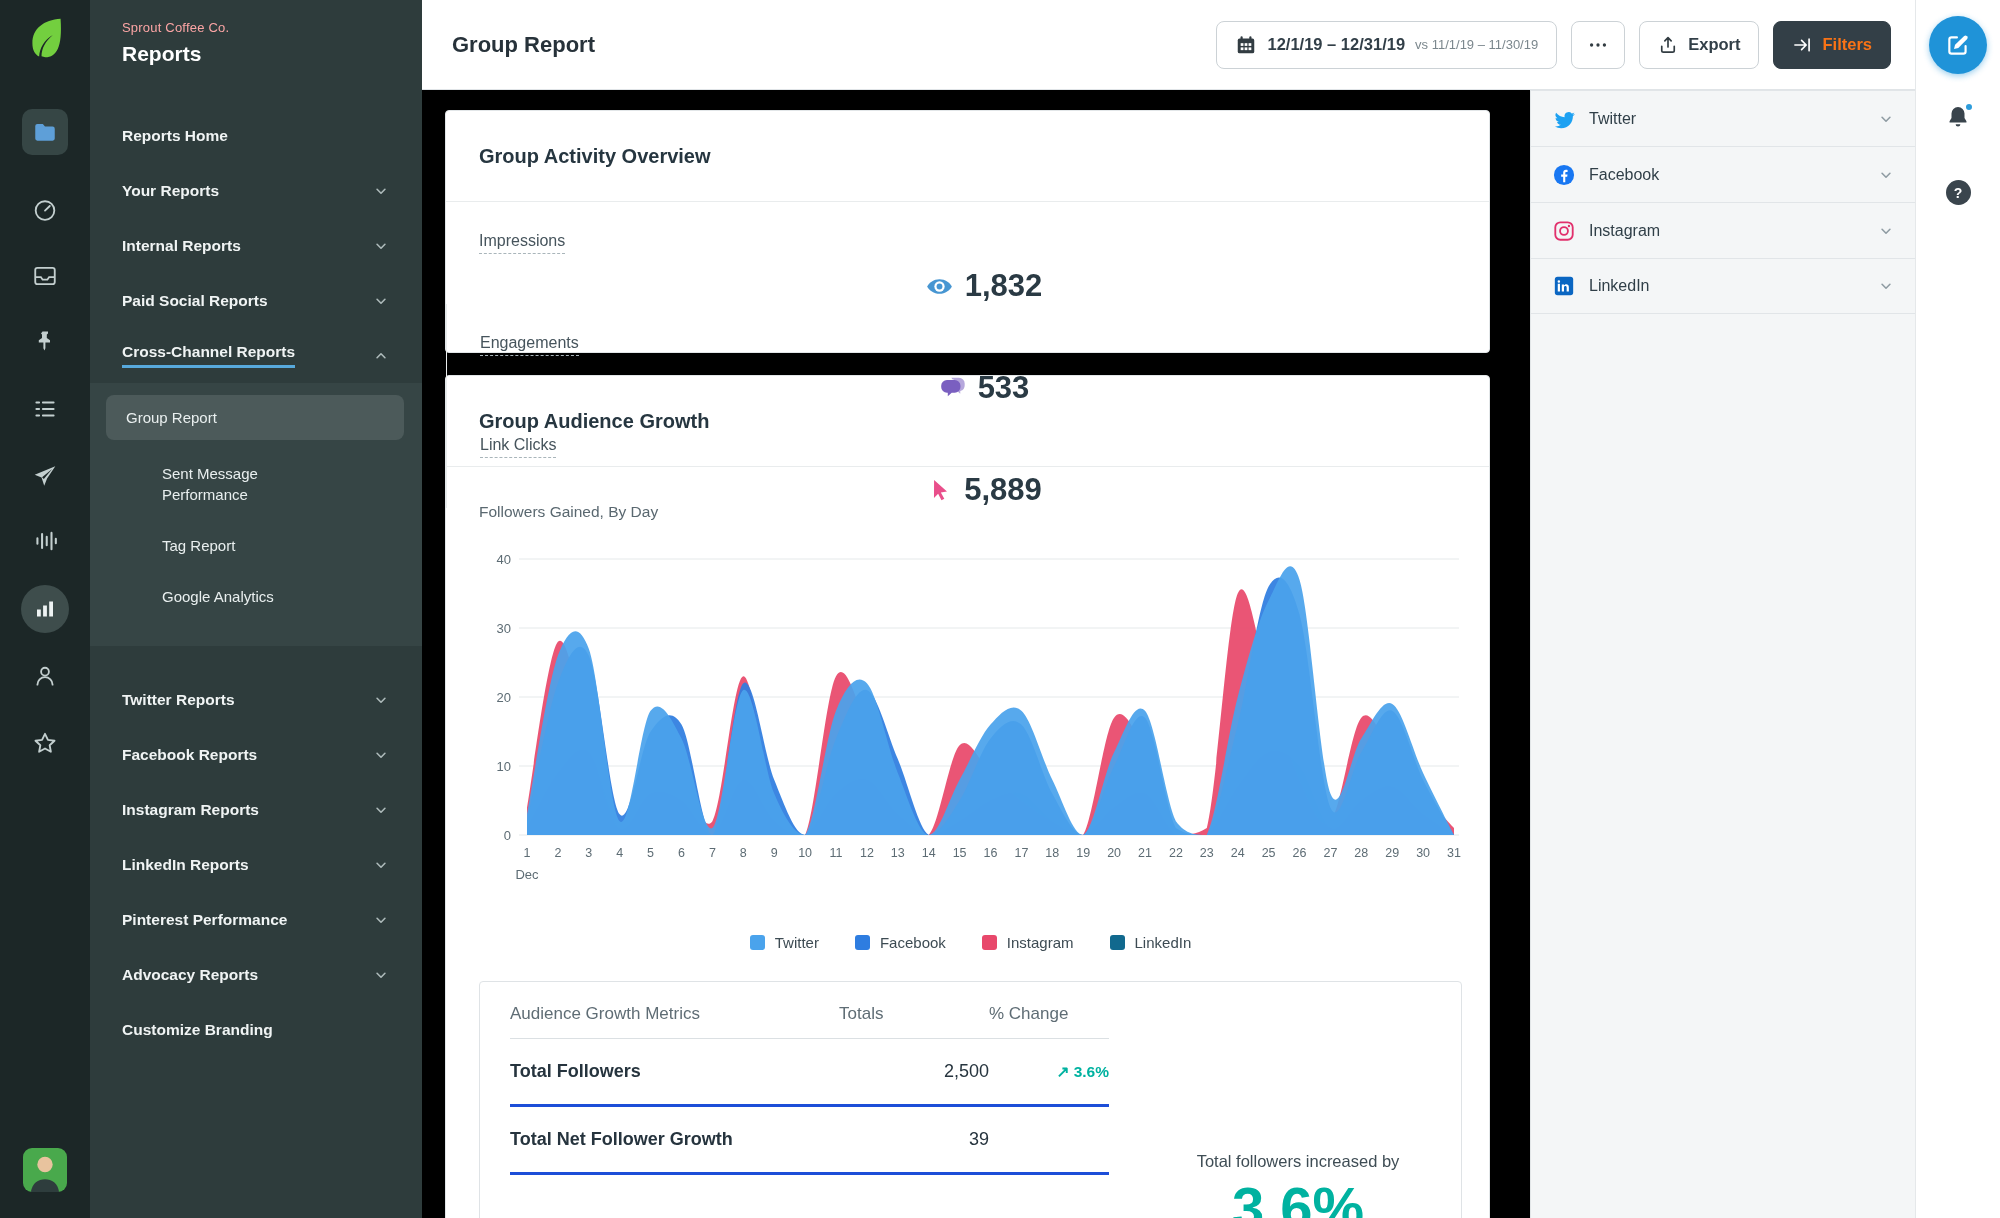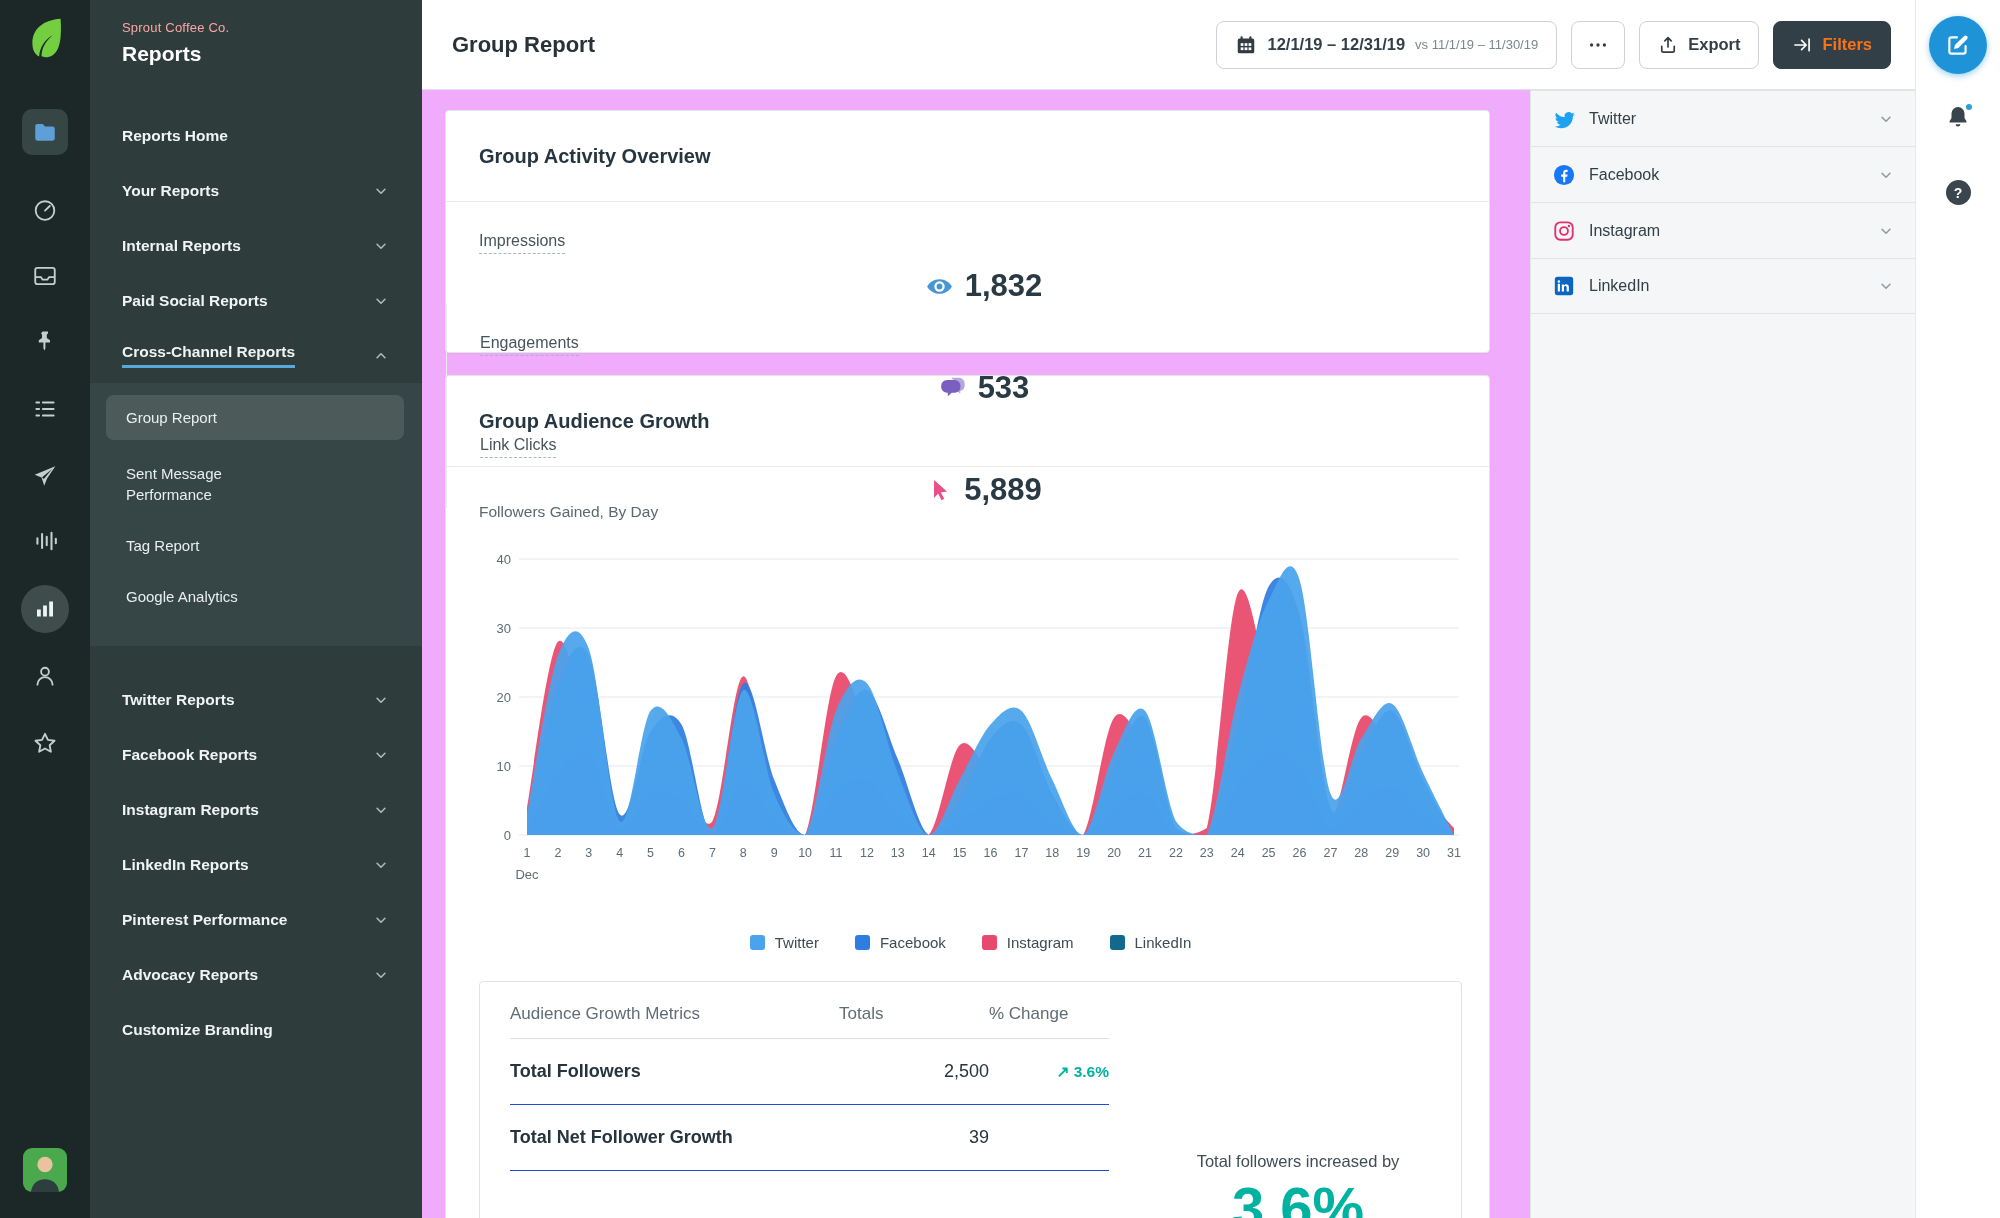--- a/index.html
+++ b/index.html
@@ -24,58 +24,58 @@
   .side-header { padding:20px 0 0 32px; height:108px; }
   .side-header .co { font-size:13px; color:#fca5a5; letter-spacing:.2px; }
   .side-header .sec { margin-top:7px; font-size:21px; font-weight:700; color:#fff; }
   .nav-item { position:relative; height:55px; display:flex; align-items:center; padding:0 40px 0 32px;
               font-size:15.5px; font-weight:700; color:#f0f4f4; cursor:pointer; }
   .nav-item .chev { position:absolute; right:34px; color:#aebbbb; }
   .chev.up { transform:rotate(180deg); }
   .nav-item .lbl.underlined { border-bottom:3px solid #57a9dc; padding-bottom:4px; }
   .nav-sub { background:#364545; padding:12px 0 24px; margin-bottom:26px; }
   .sub-item { display:flex; align-items:center; padding:15px 23px 15px 36px; font-size:15px; font-weight:400;
-              color:#e9efef; cursor:pointer; }
+              color:#e9efef; cursor:pointer;margin-left:36px; }
   .sub-item .lbl { max-width:180px; line-height:21px; }
   .sub-item.selected { background:#4c5a5a; border-radius:8px; margin:0 18px 8px 16px; padding:12px 12px 12px 20px; }
 
   
   .topbar { position:absolute; left:422px; top:0; width:1493px; height:90px; background:#fff;
             border-bottom:1px solid #e0e4e7; display:flex; align-items:center; }
   .topbar .title { margin-left:30px; font-size:22px; font-weight:700; color:#27323a; }
   .tb-right { margin-left:auto; margin-right:24px; display:flex; align-items:center; gap:14px; }
   .btn { height:48px; border:1px solid #ccd2d6; border-radius:8px; background:#fff; display:flex;
          align-items:center; gap:10px; padding:0 18px; cursor:pointer; color:#323f48; font-size:16.5px; font-weight:700; }
   .btn .sub { font-size:13px; font-weight:400; color:#7b878d; }
   .btn.icon-only { width:54px; justify-content:center; padding:0; }
   .btn.dark { background:#333f47; border-color:#333f47; color:#f97316; }
 
   
-  .content { position:absolute; left:422px; top:90px; width:1108px; height:1128px; background:#f0abfc; overflow:hidden; }
+  .content { position:absolute; left:422px; top:90px; width:1108px; height:1128px; background:#000000; overflow:hidden; }
   .card { background:#fff; border:1px solid #e2e6e8; border-radius:4px; box-shadow:0 1px 2px rgba(0,0,0,.04); }
   .card-head { height:91px; border-bottom:1px solid #e9eced; display:flex; align-items:center; padding-left:33px;
                font-size:20px; font-weight:700; color:#263640; }
   .card1 { margin:20px 40px 0 23px; height:243px; }
   .metrics { display:flex; height:150px;flex-direction:column; }
   .metric { flex:1; padding:30px 0 0 33px; }
   .metric + .metric { border-left:1px solid #e9eced; }
   .m-label { display:inline-block; font-size:16px; color:#46545c; border-bottom:1.5px dashed #a9b5ba; padding-bottom:3px; cursor:help; }
   .m-val { margin-top:14px; display:flex; align-items:center; gap:12px; font-size:31px; font-weight:700; color:#2a3a44;justify-content:center; }
   .card2 { margin:22px 40px 0 23px; height:1100px; }
   .c2-body { padding:36px 27px 0 33px; }
   .subtitle { font-size:15.5px; color:#5a6870; margin-bottom:18px; }
   #growth-chart { width:985px; height:370px; display:block; }
   .legend { display:flex; justify-content:center; align-items:center; gap:36px; margin-top:22px; height:22px; }
   .lg-item { display:flex; align-items:center; gap:10px; font-size:15px; color:#3d4b53; cursor:pointer; }
   .lg-sw { width:15px; height:15px; border-radius:3px; }
   .tbl-box { margin-top:28px; border:1px solid #dfe3e6; border-radius:4px; display:flex; min-height:280px; }
   .tbl { width:655px; padding:0 26px 0 30px; }
   .tbl-head { display:grid; grid-template-columns:1fr 150px 120px; padding:22px 0 14px; border-bottom:1px solid #dbe0e3;
               font-size:17px; color:#5f6d75; }
-  .tbl-row { display:grid; grid-template-columns:1fr 150px 120px; align-items:center; padding:22px 0; border-bottom:1px solid #1d4ed8; }
+  .tbl-row { display:grid; grid-template-columns:1fr 150px 120px; align-items:center; padding:22px 0; border-bottom:3px solid #1d4ed8; }
   .t-right { text-align:left; }
   .r-label { font-size:18px; font-weight:700; color:#26343e; }
   .r-total { font-size:18px; color:#26343e; text-align:right; }
   .r-change { text-align:right; color:#00b2a0; font-size:15.5px; font-weight:700; }
   .summary { flex:1; display:flex; flex-direction:column; align-items:center; padding-top:170px; }
   .summary .line { font-size:16.5px; color:#3f4d55; }
   .summary .big { margin-top:8px; font-size:58px; font-weight:700; color:#00b2a0; line-height:1; }
 
   
   .rightpanel { position:absolute; left:1530px; top:90px; width:385px; height:1128px; background:#f4f6f7;

